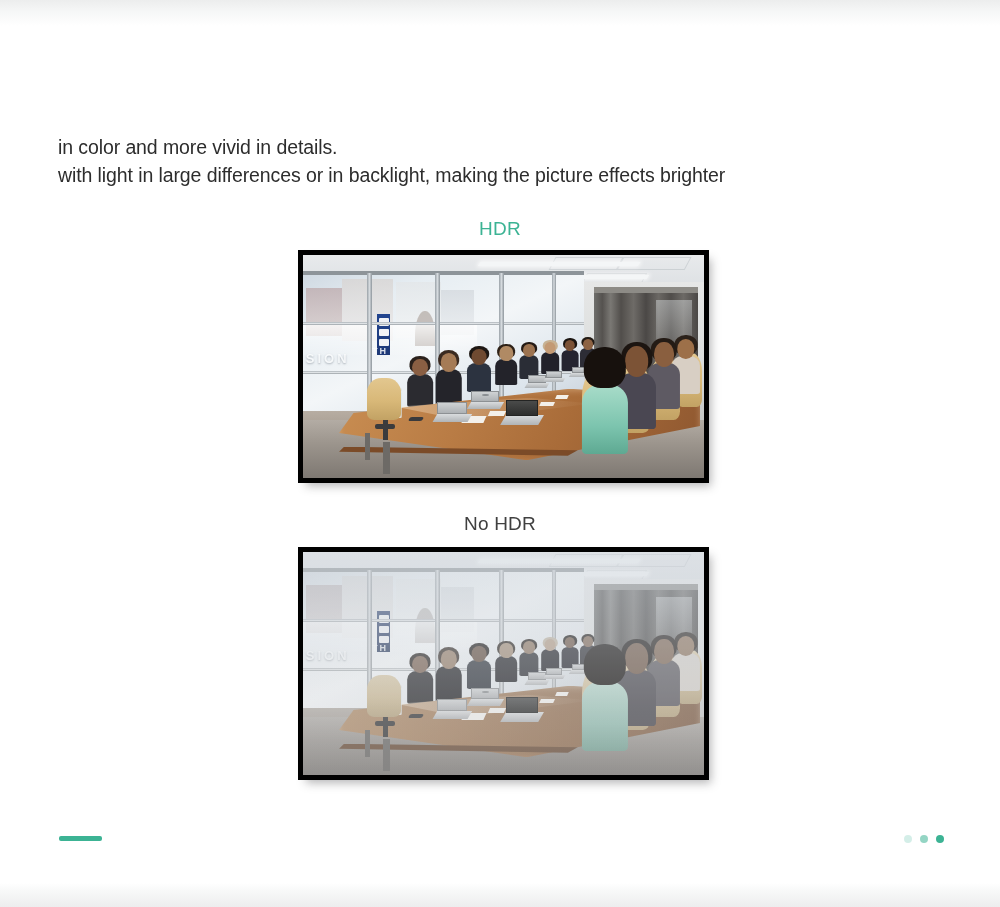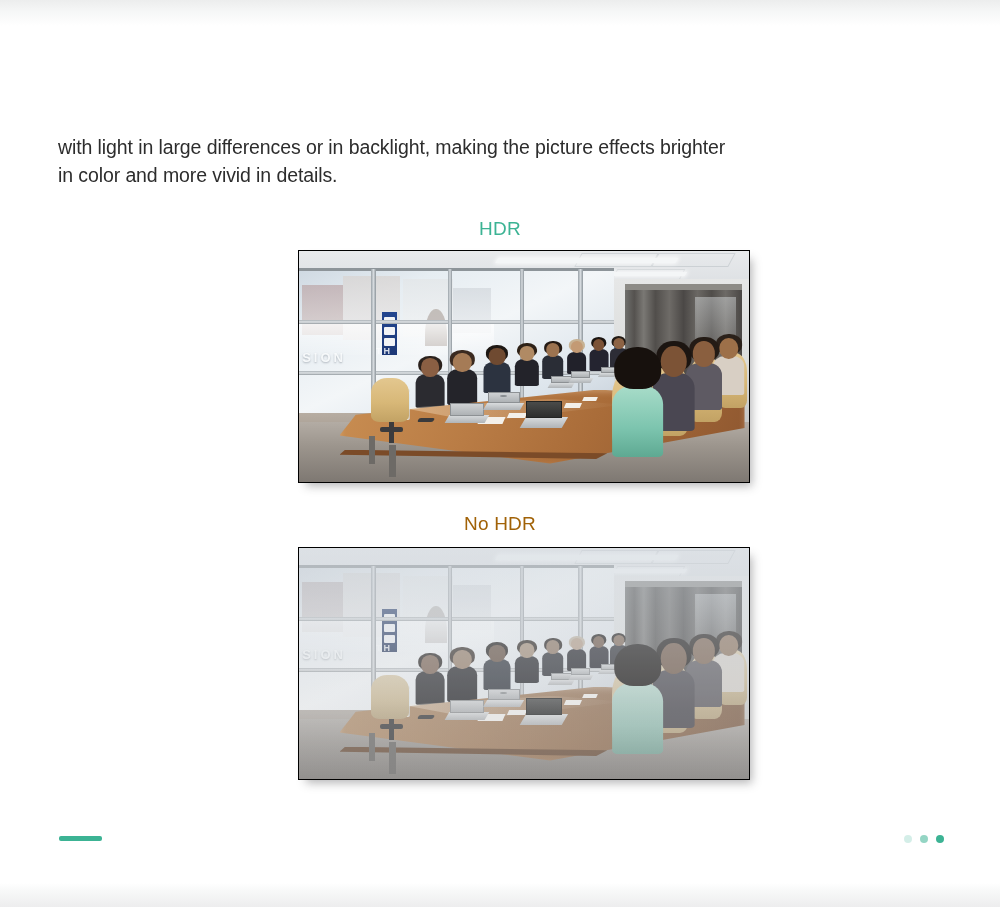--- a/index.html
+++ b/index.html
@@ -48,27 +48,27 @@
   .body-copy span { display:block; white-space:nowrap; }
 
   
   .cmp-label {
     position:absolute; width:1000px; left:0;
     text-align:center;
     font-size:19px; line-height:1;
     letter-spacing:0.2px;
   }
   .cmp-label.hdr    { top:219px; color:#3cb394; }
-  .cmp-label.no-hdr { top:514px; color:#a16207; }
+  .cmp-label.no-hdr { top:514px; color:#404040; }
 
   
   .photo-frame {
     position:absolute; left:298px;
-    width:452px; height:233px;
-    border:1px solid #000000;
+    width:411px; height:233px;
+    border:5px solid #000000;
     overflow:hidden;
     background:#8a8f93;
     box-shadow:5px 6px 9px -3px rgba(40,40,45,0.34);
   }
   .photo-frame.top    { top:250px; }
   .photo-frame.bottom { top:547px; }
 
   .scene { position:absolute; inset:0; overflow:hidden; }
 
   
@@ -355,22 +355,22 @@
 </style>
 </head>
 <body>
 
 <div id="page">
 
   <div class="edge-top"></div>
 
 
   <div class="body-copy">
+    <span>in color and more vivid in details.</span>
     <span>with light in large differences or in backlight, making the picture effects brighter</span>
-    <span>in color and more vivid in details.</span>
   </div>
 
   <div class="cmp-label hdr">HDR</div>
 
   <div class="photo-frame top">
     <div class="scene">
       <div class="ceiling"></div>
       <div class="ceiling-tile ct1"></div>
       <div class="ceiling-tile ct2"></div>
       <div class="ceiling-tile ct3"></div>

